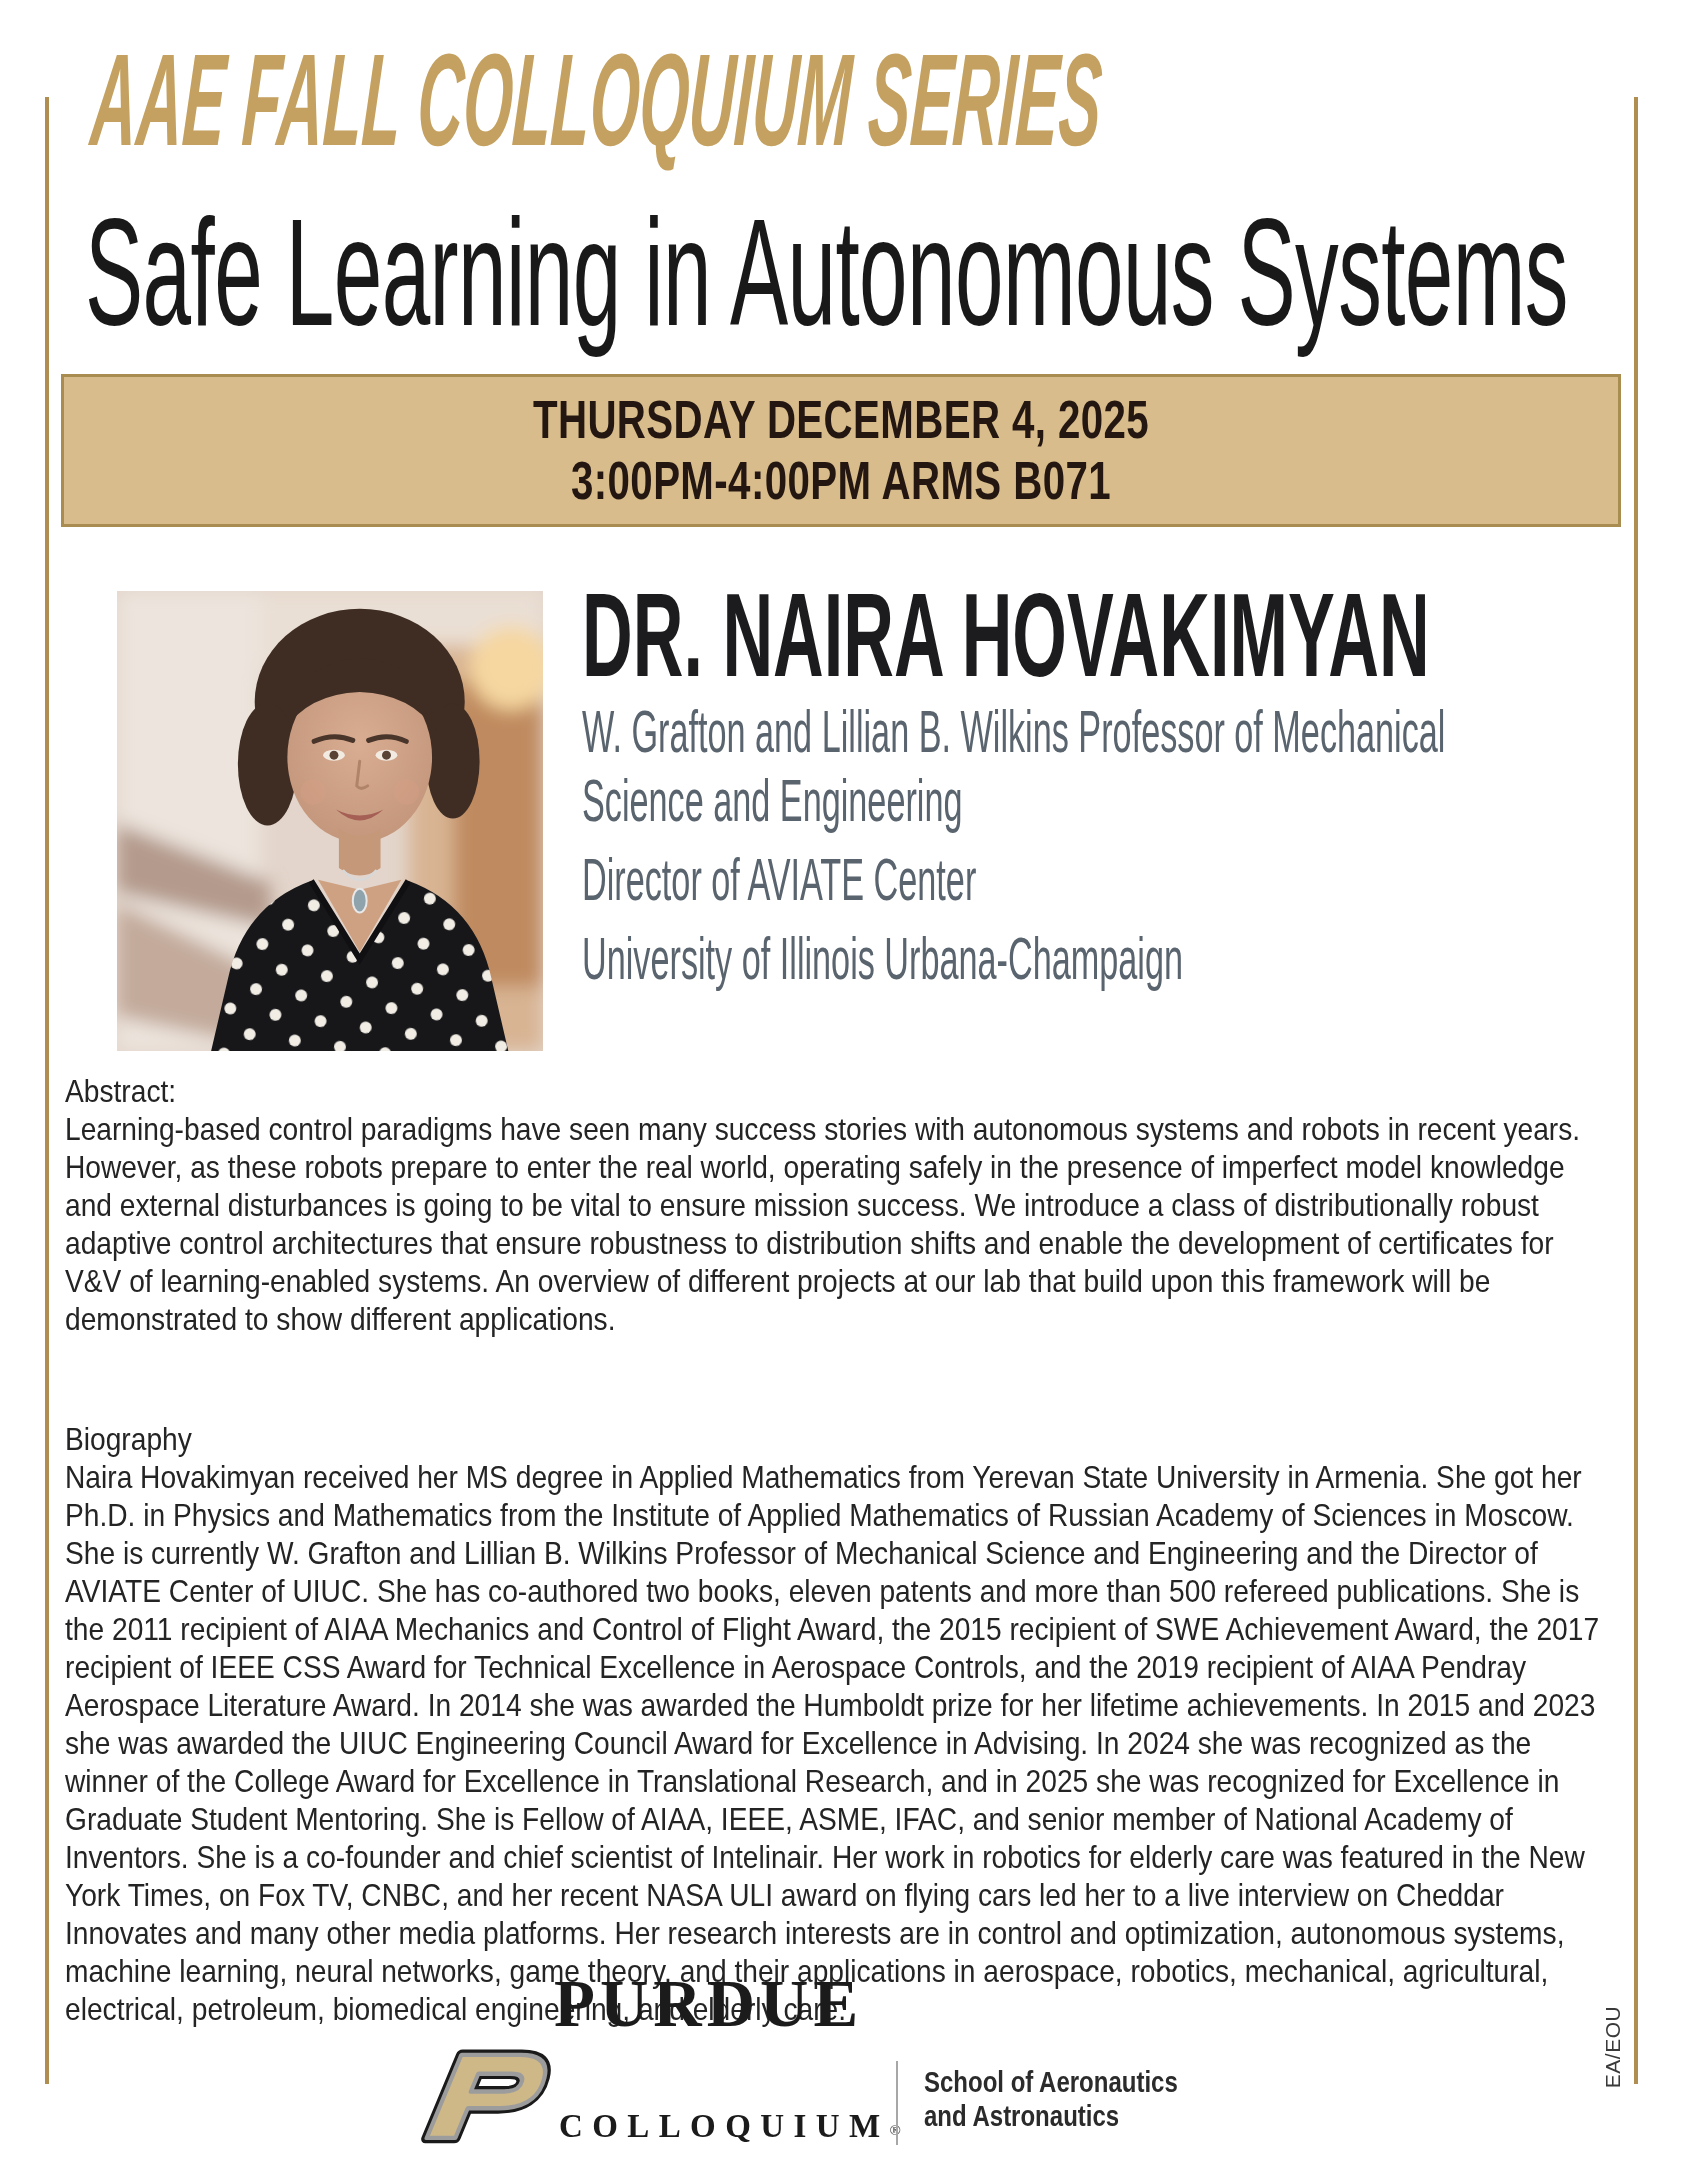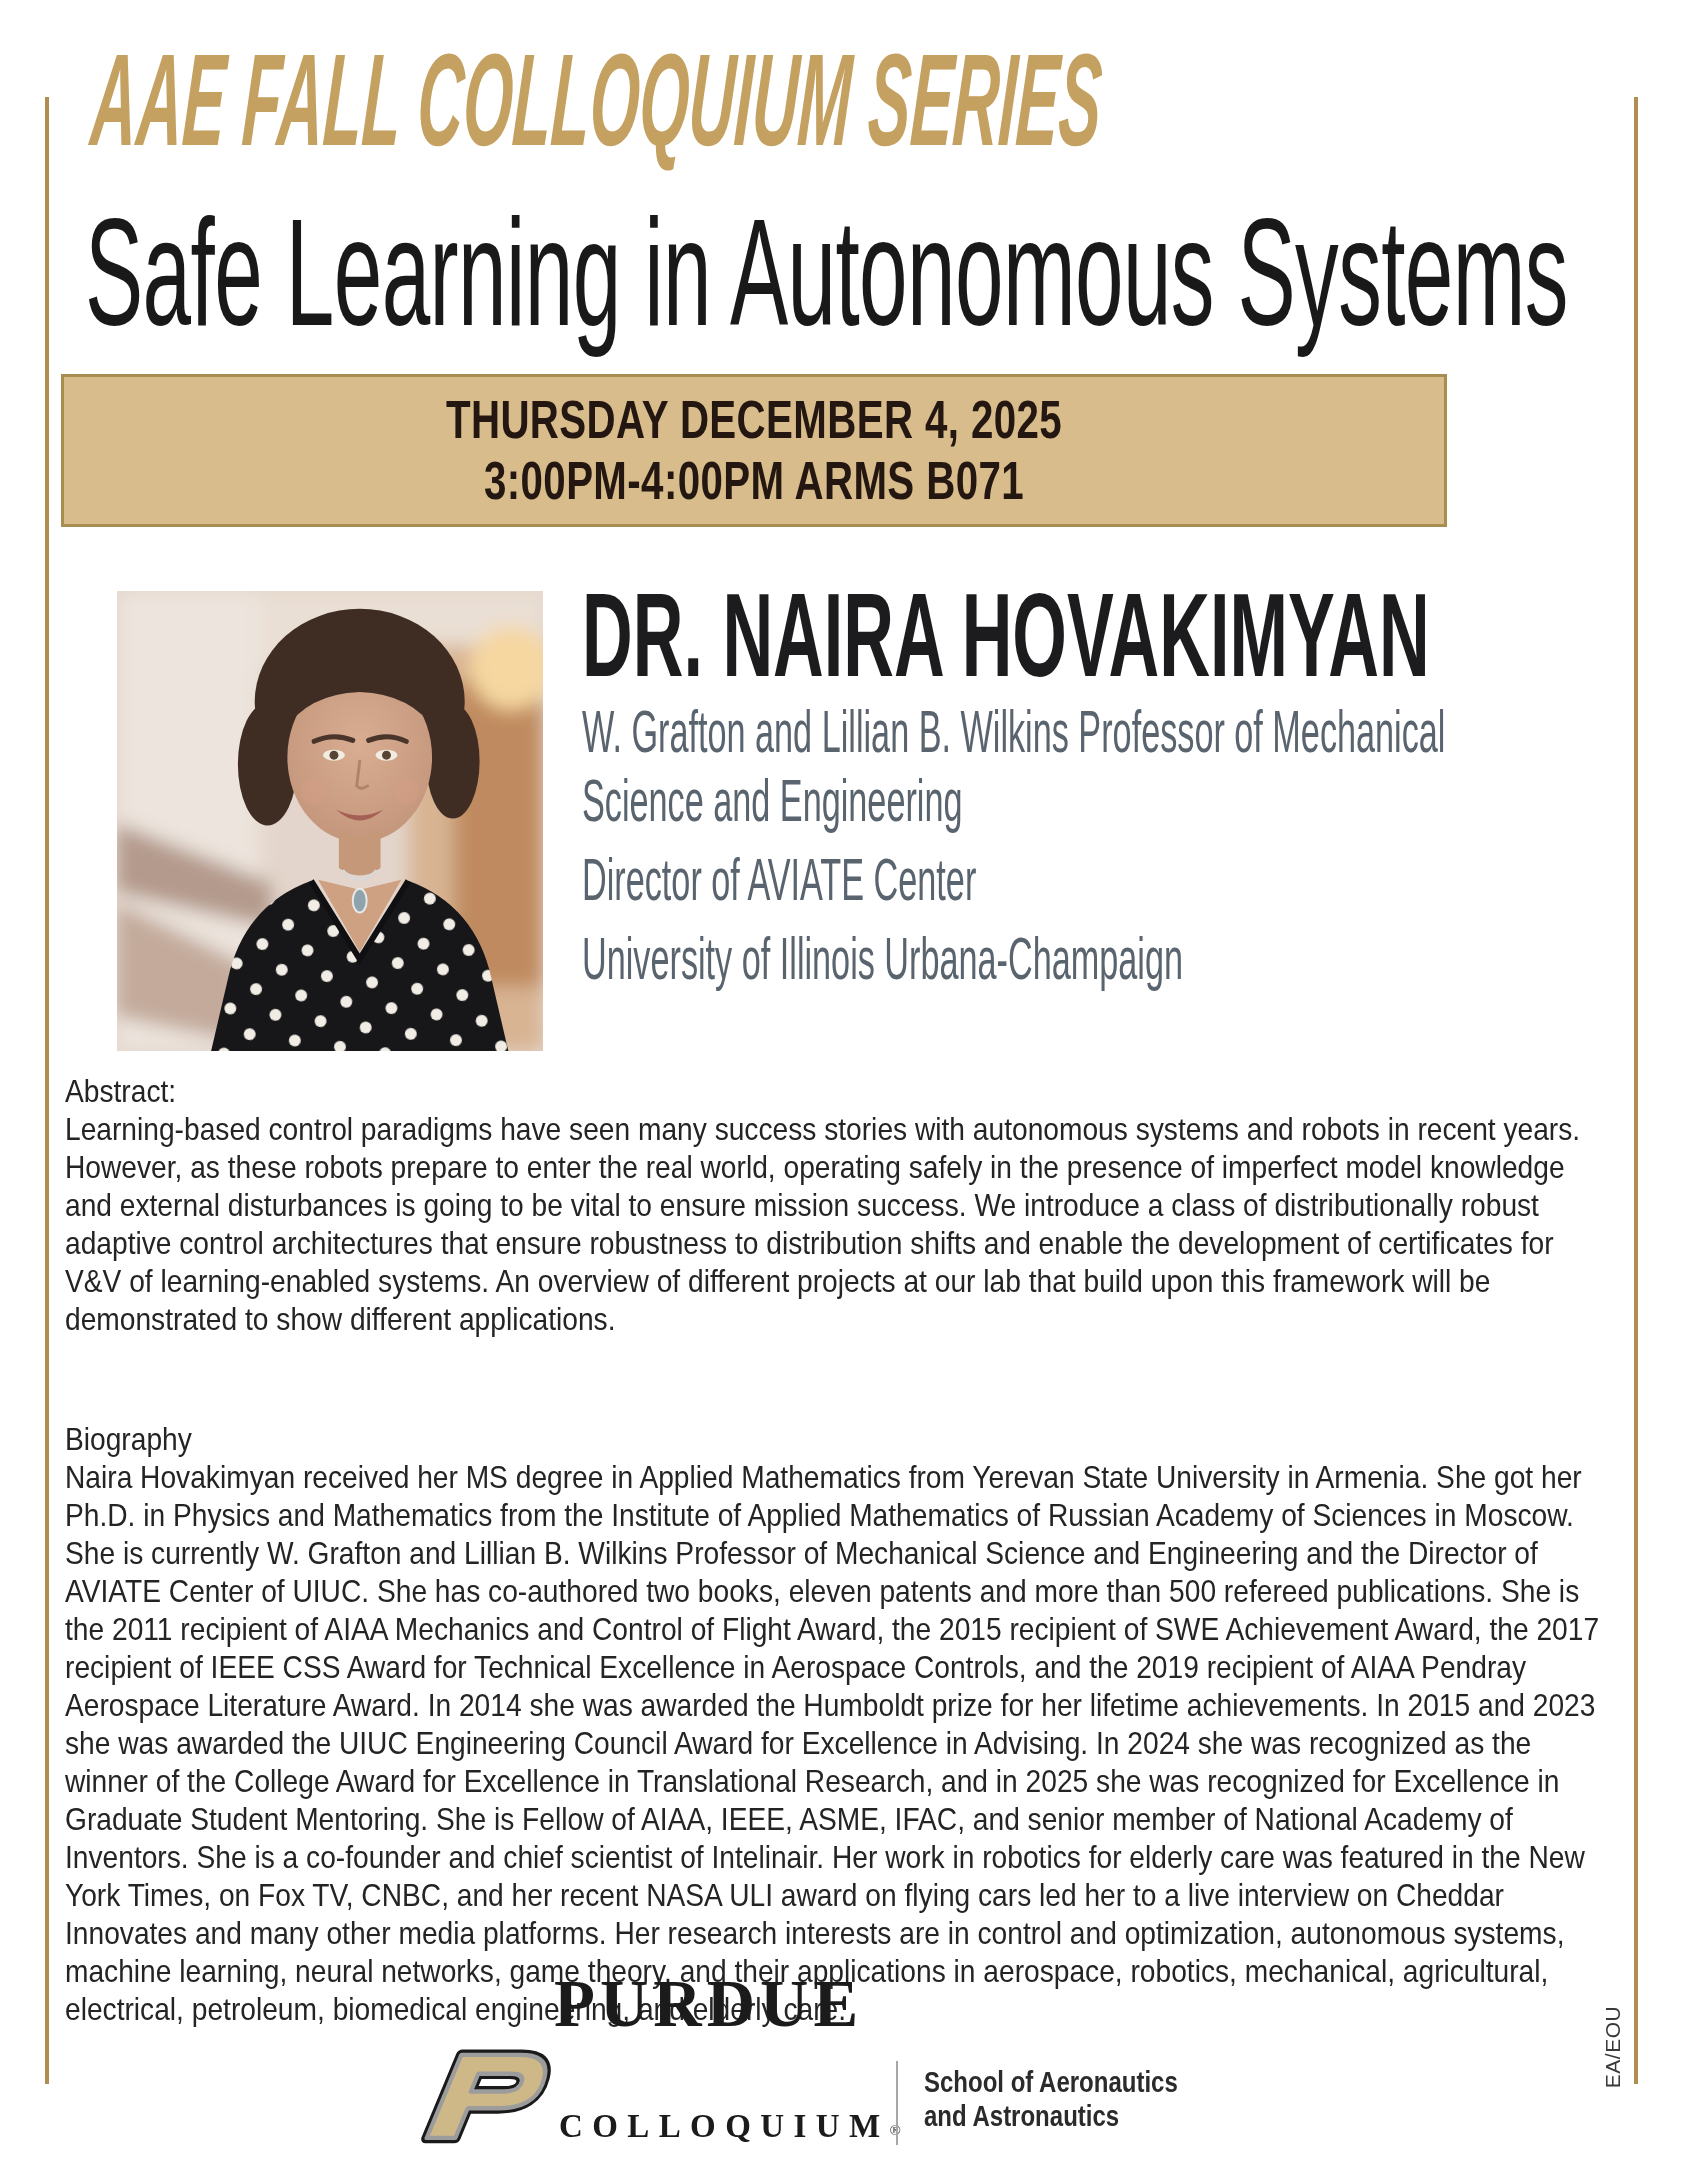--- a/index.html
+++ b/index.html
@@ -11,21 +11,21 @@
 
   .series-title{position:absolute;left:95px;top:34px;
     font-style:italic;font-weight:700;font-size:131px;line-height:1;
     color:#c4a160;white-space:nowrap;
     transform:scaleX(0.484) skewX(-6deg);transform-origin:0 0;}
 
   .talk-title{position:absolute;left:85px;top:195px;
     font-weight:400;font-size:153px;line-height:1;color:#191919;white-space:nowrap;
     transform:scaleX(0.57);transform-origin:0 0;letter-spacing:-1px;}
 
-  .banner{position:absolute;left:61px;top:374px;width:1386px;height:153px;
+  .banner{position:absolute;left:61px;top:374px;width:1560px;height:153px;
     background:#d8bc8b;border:3px solid #a98c50;box-sizing:border-box;}
   .banner-text{position:absolute;left:0;top:12px;width:100%;text-align:center;
     font-weight:700;font-size:53px;line-height:61px;color:#241711;
     transform:scaleX(0.76);transform-origin:50% 0;letter-spacing:0.5px;}
 
   .photo{position:absolute;left:117px;top:591px;width:426px;height:460px;}
   .photo svg{display:block;width:100%;height:100%;}
 
   .speaker-name{position:absolute;left:582px;top:575px;
     font-weight:700;font-size:119px;line-height:1;color:#1c1c1e;white-space:nowrap;

